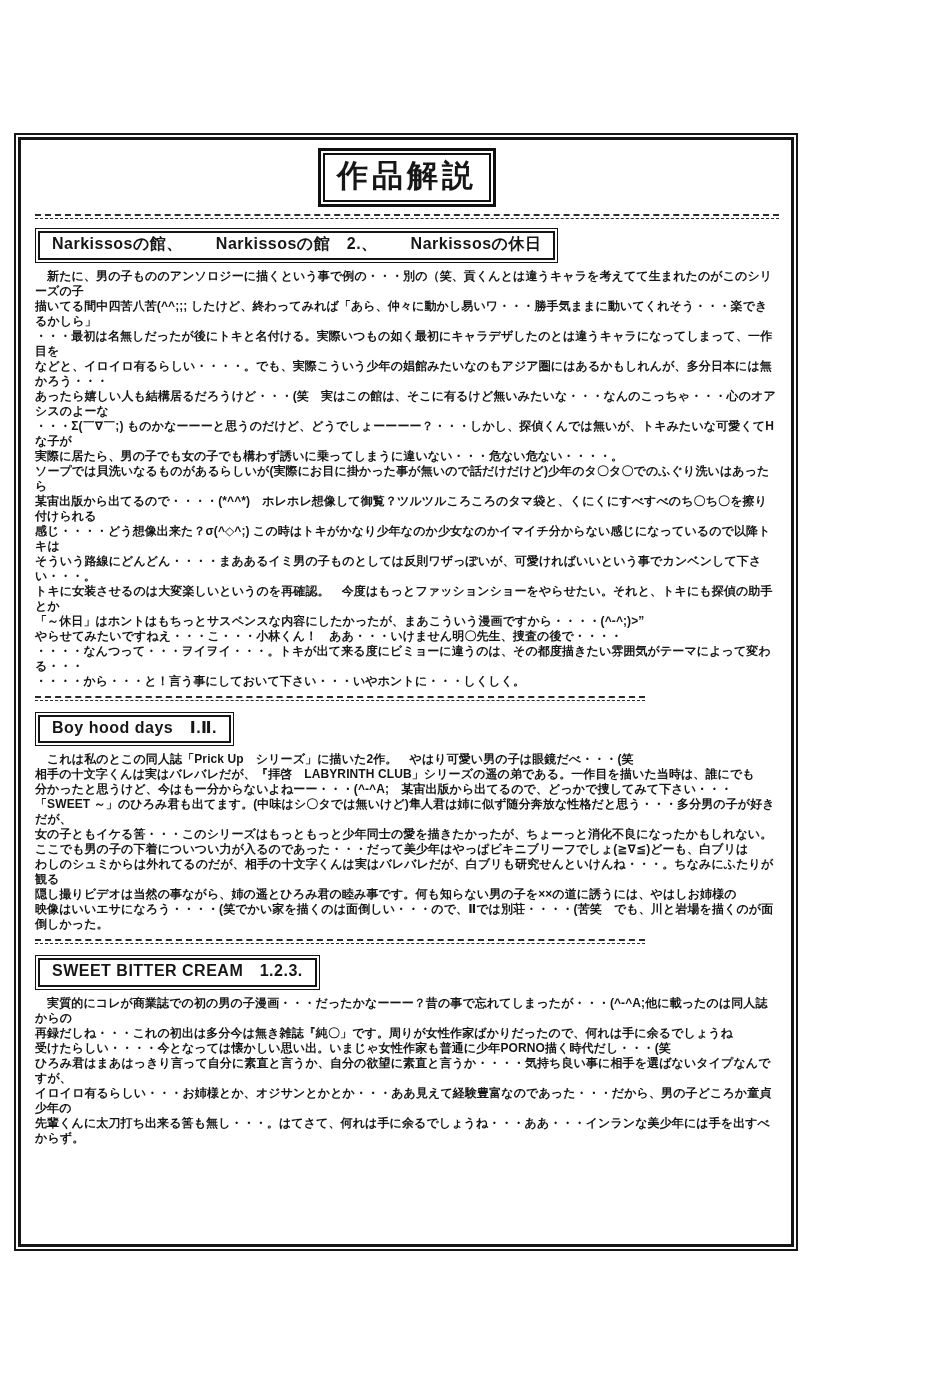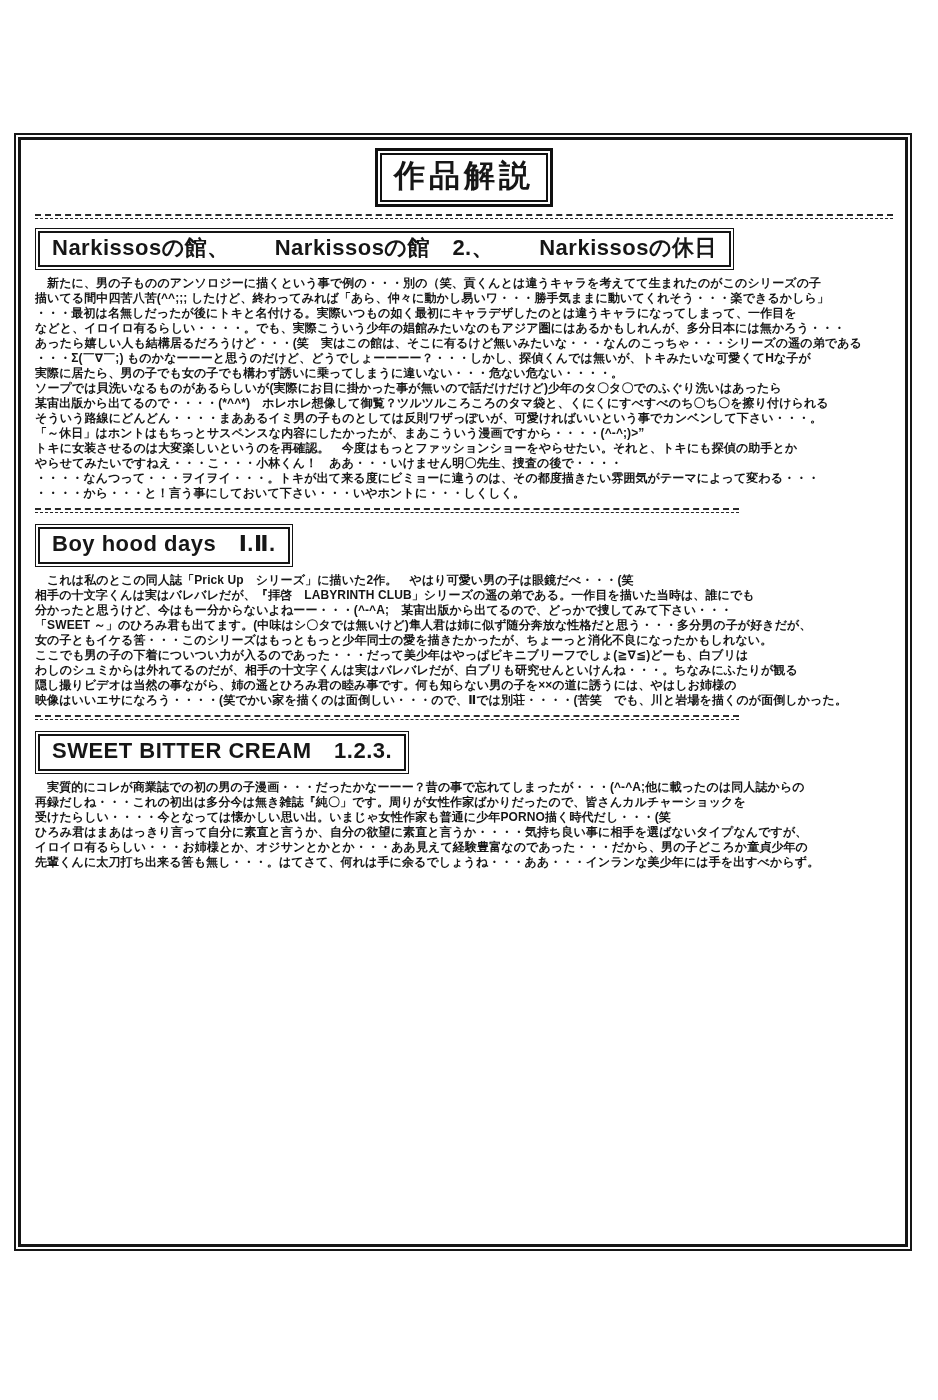--- a/index.html
+++ b/index.html
@@ -4,21 +4,21 @@
 <style>
   html,body{margin:0;padding:0;}
   body{
     width:938px;height:1400px;position:relative;
     background:#ffffff;
     font-family:"Liberation Sans","DejaVu Sans",sans-serif;
     color:#161616;
     overflow:hidden;
   }
   .frame-outer{
-    position:absolute;left:14px;top:133px;width:898px;height:1118px;
+    position:absolute;left:14px;top:133px;width:784px;height:1118px;
     border:2px solid #161616;box-sizing:border-box;padding:2px;
     background:#ffffff;
   }
   .frame-inner{
     border:3px solid #161616;box-sizing:border-box;
     width:100%;height:100%;
     padding:6px 12px 0 14px;
     overflow:hidden;
   }
   .title-row{text-align:center;margin:2px 0 7px;}
@@ -33,21 +33,21 @@
     height:2px;border-top:2px dashed #2a2a2a;border-bottom:1px dashed #2a2a2a;
     margin:5px 0 9px;
   }
   .sep.full{width:100%;}
   .sep.partial{width:82%;margin:7px 0 11px;}
   .heading-box{
     display:inline-block;border:1px solid #141414;padding:2px;margin:0 0 5px;background:#fff;
   }
   .heading-box-inner{
     border:2px solid #141414;padding:1px 12px 3px;
-    font-size:22px;font-weight:bold;letter-spacing:0.5px;line-height:1.3;
+    font-size:16px;font-weight:bold;letter-spacing:0.5px;line-height:1.3;
   }
   .paragraph{margin:1px 0 4px;}
   .text-line{
     font-size:12px;line-height:15px;white-space:pre-wrap;
     letter-spacing:0.1px;
     font-weight:bold;
   }
 </style>
 </head>
 <body>
@@ -65,28 +65,29 @@
 
     <div class="section">
       <div class="heading-box">
         <div class="heading-box-inner">Narkissosの館、　　Narkissosの館　2.、　　Narkissosの休日</div>
       </div>
       <div class="paragraph">
           <div class="text-line">　新たに、男の子もののアンソロジーに描くという事で例の・・・別の（笑、貢くんとは違うキャラを考えてて生まれたのがこのシリーズの子</div>
           <div class="text-line">描いてる間中四苦八苦(^^;;; したけど、終わってみれば「あら、仲々に動かし易いワ・・・勝手気ままに動いてくれそう・・・楽できるかしら」</div>
           <div class="text-line">・・・最初は名無しだったが後にトキと名付ける。実際いつもの如く最初にキャラデザしたのとは違うキャラになってしまって、一作目を</div>
           <div class="text-line">などと、イロイロ有るらしい・・・・。でも、実際こういう少年の娼館みたいなのもアジア圏にはあるかもしれんが、多分日本には無かろう・・・</div>
-          <div class="text-line">あったら嬉しい人も結構居るだろうけど・・・(笑　実はこの館は、そこに有るけど無いみたいな・・・なんのこっちゃ・・・シリーズの遥の弟である</div>
+          <div class="text-line">あったら嬉しい人も結構居るだろうけど・・・(笑　実はこの館は、そこに有るけど無いみたいな・・・なんのこっちゃ・・・心のオアシスのよーな</div>
           <div class="text-line">・・・Σ(￣∇￣;) ものかなーーーと思うのだけど、どうでしょーーーー？・・・しかし、探偵くんでは無いが、トキみたいな可愛くてHな子が</div>
           <div class="text-line">実際に居たら、男の子でも女の子でも構わず誘いに乗ってしまうに違いない・・・危ない危ない・・・・。</div>
           <div class="text-line">ソープでは貝洗いなるものがあるらしいが(実際にお目に掛かった事が無いので話だけだけど)少年のタ〇タ〇でのふぐり洗いはあったら</div>
           <div class="text-line">某宙出版から出てるので・・・・(*^^*)　ホレホレ想像して御覧？ツルツルころころのタマ袋と、くにくにすべすべのち〇ち〇を擦り付けられる</div>
+          <div class="text-line">感じ・・・・どう想像出来た？σ(^◇^;) この時はトキがかなり少年なのか少女なのかイマイチ分からない感じになっているので以降トキは</div>
           <div class="text-line">そういう路線にどんどん・・・・まああるイミ男の子ものとしては反則ワザっぽいが、可愛ければいいという事でカンベンして下さい・・・。</div>
+          <div class="text-line">トキに女装させるのは大変楽しいというのを再確認。　今度はもっとファッションショーをやらせたい。それと、トキにも探偵の助手とか</div>
           <div class="text-line">「～休日」はホントはもちっとサスペンスな内容にしたかったが、まあこういう漫画ですから・・・・(^-^;)&gt;”</div>
-          <div class="text-line">トキに女装させるのは大変楽しいというのを再確認。　今度はもっとファッションショーをやらせたい。それと、トキにも探偵の助手とか</div>
           <div class="text-line">やらせてみたいですねえ・・・こ・・・小林くん！　ああ・・・いけません明〇先生、捜査の後で・・・・</div>
           <div class="text-line">・・・・なんつって・・・ヲイヲイ・・・。トキが出て来る度にビミョーに違うのは、その都度描きたい雰囲気がテーマによって変わる・・・</div>
           <div class="text-line">・・・・から・・・と！言う事にしておいて下さい・・・いやホントに・・・しくしく。</div>
         </div>
     </div>
 
     <div class="sep partial"></div>
 
     <div class="section">
       <div class="heading-box">
@@ -106,21 +107,21 @@
     </div>
 
     <div class="sep partial"></div>
 
     <div class="section">
       <div class="heading-box">
         <div class="heading-box-inner">SWEET BITTER CREAM　1.2.3.</div>
       </div>
       <div class="paragraph">
           <div class="text-line">　実質的にコレが商業誌での初の男の子漫画・・・だったかなーーー？昔の事で忘れてしまったが・・・(^-^A;他に載ったのは同人誌からの</div>
-          <div class="text-line">再録だしね・・・これの初出は多分今は無き雑誌『純〇」です。周りが女性作家ばかりだったので、皆さんカルチャーショックを</div>
+          <div class="text-line">再録だしね・・・これの初出は多分今は無き雑誌『純〇」です。周りが女性作家ばかりだったので、何れは手に余るでしょうね</div>
           <div class="text-line">受けたらしい・・・・今となっては懐かしい思い出。いまじゃ女性作家も普通に少年PORNO描く時代だし・・・(笑</div>
           <div class="text-line">ひろみ君はまあはっきり言って自分に素直と言うか、自分の欲望に素直と言うか・・・・気持ち良い事に相手を選ばないタイプなんですが、</div>
           <div class="text-line">イロイロ有るらしい・・・お姉様とか、オジサンとかとか・・・ああ見えて経験豊富なのであった・・・だから、男の子どころか童貞少年の</div>
           <div class="text-line">先輩くんに太刀打ち出来る筈も無し・・・。はてさて、何れは手に余るでしょうね・・・ああ・・・インランな美少年には手を出すべからず。</div>
         </div>
     </div>
 
   </div>
 </div>
 

